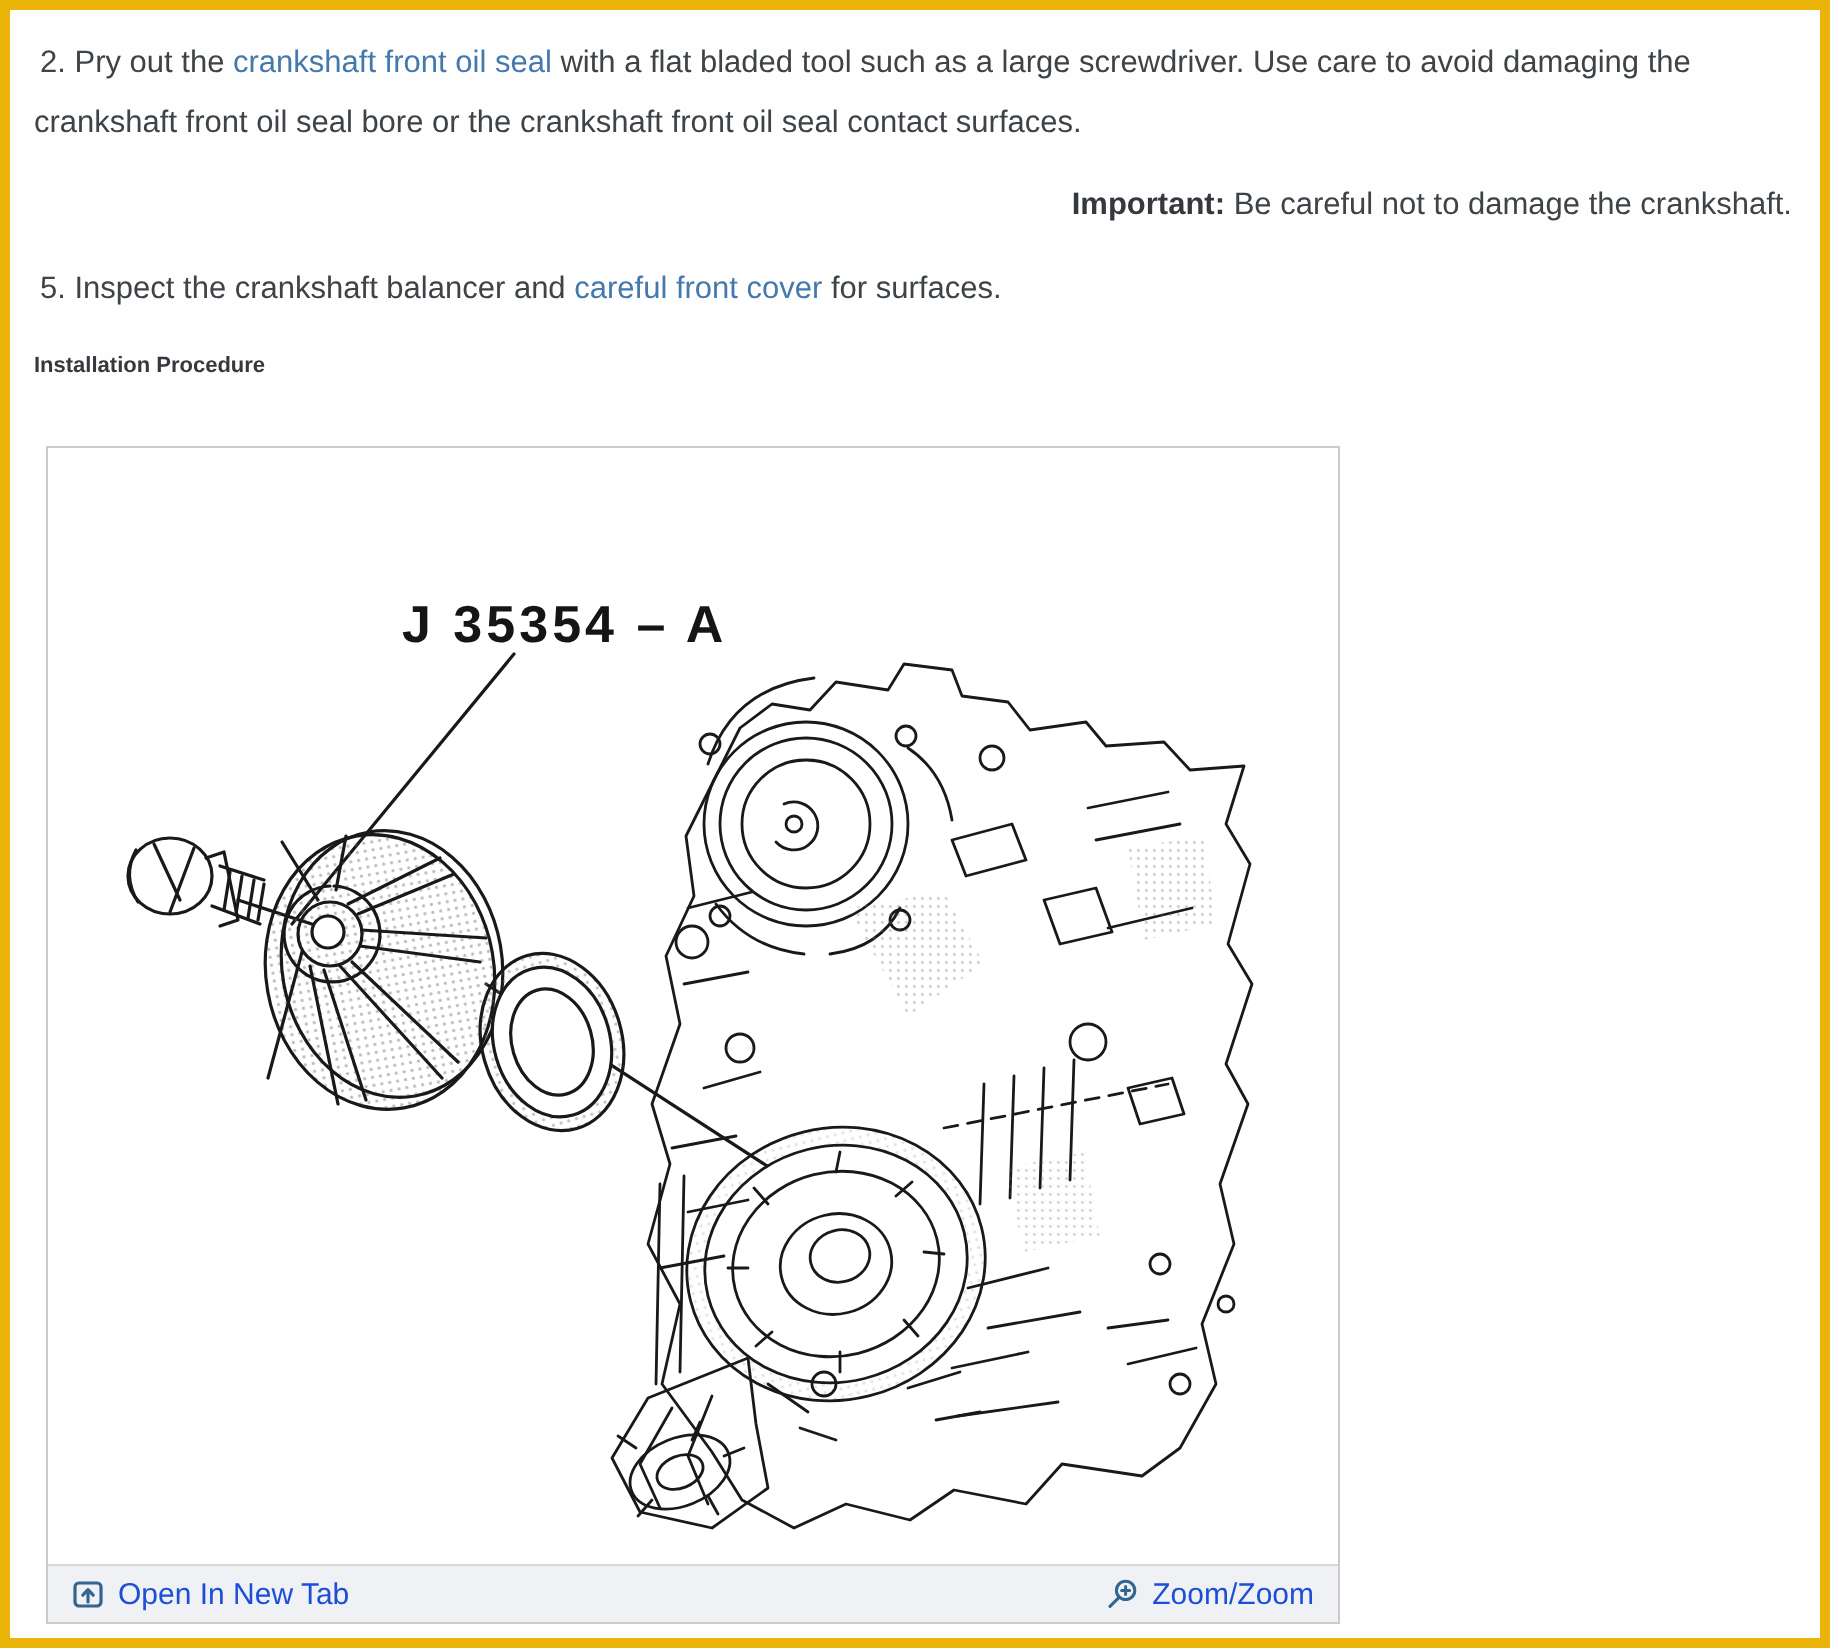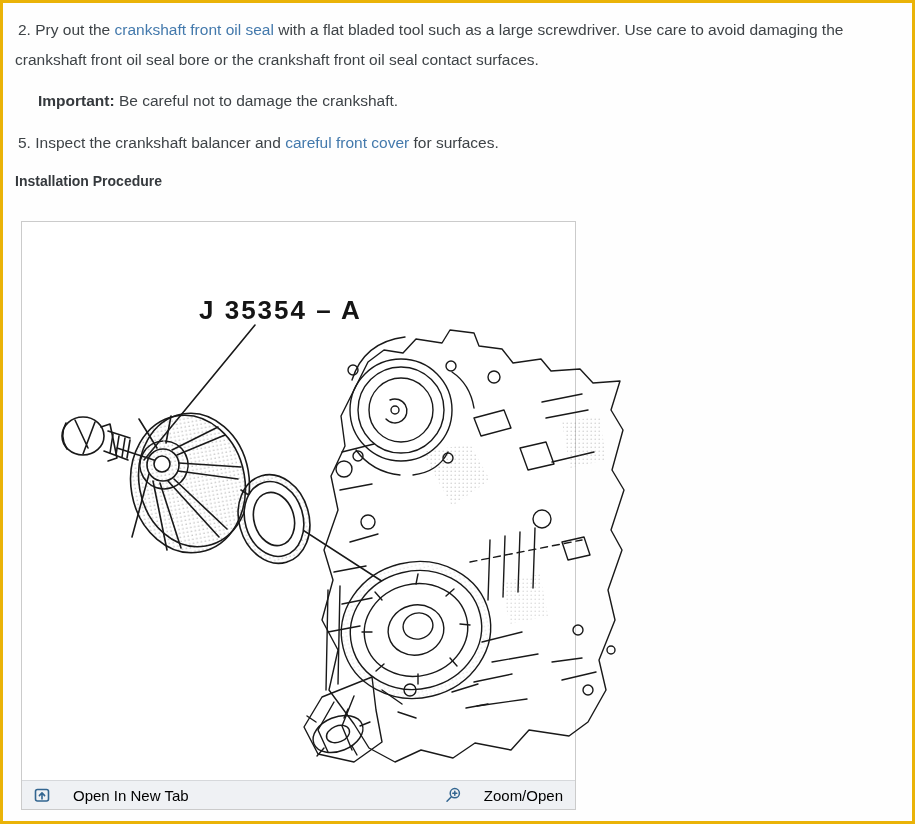--- a/index.html
+++ b/index.html
@@ -1,52 +1,52 @@
 <!DOCTYPE html>
 <html><head>
 <meta charset="utf-8">
 <style>
   * { box-sizing: border-box; }
   html, body { margin: 0; padding: 0; background: #ffffff; }
   .page {
     width: 915px; height: 824px;
-    border: 3px solid #eab308;
+    border: 5px solid #eab308;
     background: #fefefe;
     overflow: hidden;
     font-family: "Liberation Sans", sans-serif;
     color: #3e4347;
   }
   .doc { padding: 0 14px 0 12px; font-size: 15.5px; }
   .step { line-height: 30px; text-indent: 3px; }
   .step-2 { margin: 12px 0 0; }
-  .note { margin: 15px 0 0; padding-left: 23px; line-height: 21px; }
+  .note { margin: 15px 0 0; padding-left: 23px; line-height: 21px; text-align: right; }
   .note b { font-weight: 700; color: #35393d; }
   .step-3 { margin: 17px 0 0; }
-  .heading { margin: 14px 0 0; font-size: 14px; font-weight: 700; color: #35393d; line-height: 19px; }
+  .heading { margin: 14px 0 0; font-size: 11px; font-weight: 700; color: #35393d; line-height: 19px; }
   a.inline-link { color: #4379ac; text-decoration: none; cursor: pointer; }
 
   .figure {
     margin: 30px 0 0 6px;
-    width: 555px;
+    width: 647px;
     border: 1px solid #cbcbcb;
     background: #ffffff;
   }
   .figure-image { width: 609px; height: 558px; }
   svg.drawing { display: block; }
   .figure-footer {
     height: 29px;
     background: #eff1f4;
     border-top: 1px solid #d6d8db;
     display: flex; justify-content: space-between; align-items: center;
     padding: 0 12px;
     font-size: 15px;
   }
   .flink {
-    color: #000000; text-decoration: none; cursor: pointer;
-    display: flex; align-items: center; gap: 23px;
+    color: #1d4ed8; text-decoration: none; cursor: pointer;
+    display: flex; align-items: center; gap: 7px;
   }
   .flink svg { display: block; }
 </style>
 </head>
 <body>
 
 <div class="page">
   <div class="doc">
 
     <p class="step step-2"><span>2. Pry out the </span><a href="#" class="inline-link">crankshaft front oil seal</a><span> with a flat bladed tool such as a large screwdriver. Use care to avoid damaging the crankshaft front oil seal bore or the crankshaft front oil seal contact surfaces.</span></p>
@@ -174,19 +174,19 @@
           <span>Open In New Tab</span>
         </a>
         <a href="#" class="flink">
           <span>
             <svg width="16" height="16" viewBox="0 0 16 16" fill="none" stroke="#326590" stroke-width="1.5" stroke-linecap="round">
               <circle cx="9.8" cy="6.2" r="4.6"></circle>
               <path d="M6.4 9.8 L2 14.2"></path>
               <path d="M9.8 4.2 V8.2 M7.8 6.2 H11.8"></path>
             </svg>
           </span>
-          <span>Zoom/Open</span>
+          <span>Zoom/Zoom</span>
         </a>
       </div>
     </div>
 
   </div>
 </div>
 
 </body></html>

